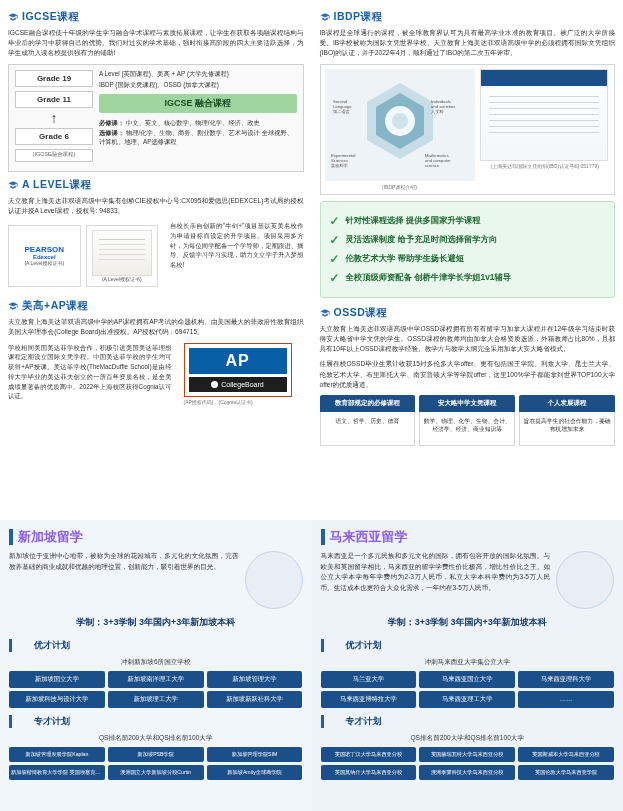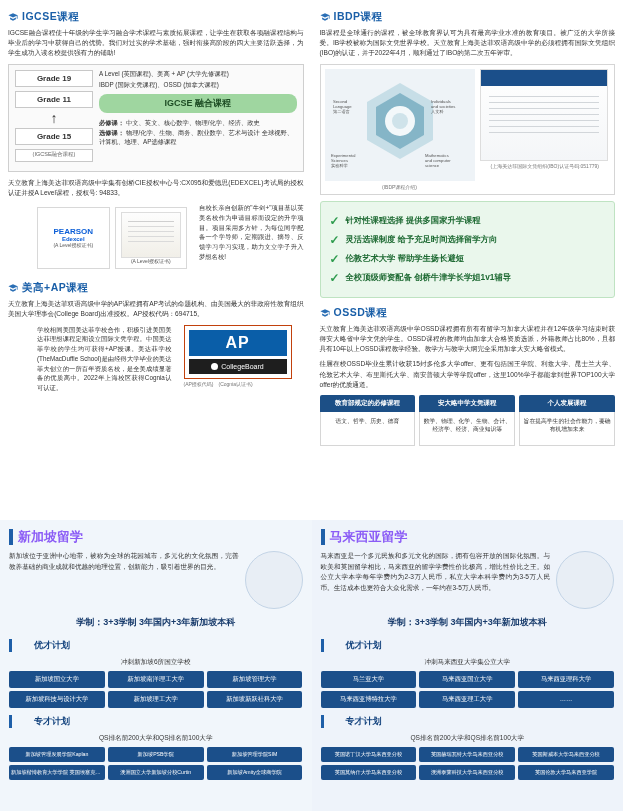--- a/index.html
+++ b/index.html
@@ -45,21 +45,21 @@
     color:#333;
   }
   .grade-box.small-note { font-weight:normal; font-size:5.5px; color:#666; padding-top:1px;}
   .arrow-up {
     text-align:center; font-size:14px; color:#333; line-height:12px; margin:4px 0;
   }
   .right-col { flex:1; }
   .course-line { font-size:6.3px; color:#333; margin-bottom:3px; line-height:1.4; }
   .green-bar {
     background:#9fd6a0; color:#1e4d25; text-align:center; font-weight:bold;
-    font-size:9px; padding:3px 0; margin:4px 0 5px 0; border-radius:8px;
+    font-size:9px; padding:3px 0; margin:4px 0 5px 0; border-radius:2px;
   }
   .req-line { font-size:6.3px; color:#333; line-height:1.5; }
   .req-line .lbl { font-weight:bold; }
 
   
   .logo-row { display:flex; gap:5px; margin:4px 0; }
   .logo-card {
     border:1px solid #d8d8d8; background:#fff; width:82px; height:62px;
     display:flex; flex-direction:column; align-items:center; justify-content:center;
     padding:3px; text-align:center;
@@ -69,21 +69,21 @@
   .cert-thumb {
     width:60px; height:46px; background:linear-gradient(#fdfdfd,#f1efe8);
     border:1px solid #ddd; position:relative;
   }
   .cert-thumb:before {
     content:""; position:absolute; left:6px; right:6px; top:8px; height:1px;
     background:#cfcfcf; box-shadow:0 5px 0 #dadada, 0 10px 0 #dadada, 0 15px 0 #dadada, 0 20px 0 #dadada;
   }
   .side-note { font-size:6.3px; line-height:1.55; color:#333; text-align:justify; }
 
-  .row2 { display:flex; gap:12px; align-items:flex-start;margin-left:29px; }
+  .row2 { display:flex; gap:12px; align-items:flex-start; }
   .row2 .left { width:150px; }
   .row2 .right { flex:1; }
 
   
   .ap-card {
     border:1px solid #c2410c; background:#fff; width:108px; padding:4px;
     text-align:center;
   }
   .ap-logo {
     background:#0a5ea8; color:#fff; font-weight:bold; font-size:16px;
@@ -189,39 +189,45 @@
         </svg>
         <span class="sec-title">IGCSE课程</span>
       </div>
       <div class="para">IGCSE融合课程使十年级的学生学习融合学术课程与素质拓展课程，让学生在获取各项融课程结构与毕业后的学习中获得自己的优势。我们对过实的学术基础，强时衔接高阶段的四大主要活跃选择，为学生成功入读名校提供强有力的铺助!</div>
 
       <div class="igcse-chart">
         <div class="grade-col">
           <div class="grade-box">Grade 19</div>
           <div class="grade-box">Grade 11</div>
           <div class="arrow-up">↑</div>
-          <div class="grade-box">Grade 15</div>
+          <div class="grade-box">Grade 6</div>
           <div class="grade-box small-note">(IGCSE融合课程)</div>
         </div>
         <div class="right-col">
           <div class="course-line">A Level (英国课程)、美高 + AP (大学先修课程)</div>
           <div class="course-line">IBDP (国际文凭课程)、OSSD (加拿大课程)</div>
           <div class="green-bar">IGCSE 融合课程</div>
           <div class="req-line">
             <span class="lbl">必修课：</span>
             <span>中文、英文、核心数学、物理/化学、经济、政史</span>
           </div>
           <div class="req-line">
             <span class="lbl">选修课：</span>
             <span>物理/化学、生物、商务、剧业数学、艺术与设计
 全球视野、计算机、地理、AP选修课程</span>
           </div>
         </div>
       </div>
 
+      <div class="sec-head">
+        <svg class="sec-icon" viewBox="0 0 24 24">
+          <path fill="currentColor" d="M12 3 1 8l11 5 9-4.09V16h2V8L12 3zM5 13.18v4L12 21l7-3.82v-4L12 17l-7-3.82z"></path>
+        </svg>
+        <span class="sec-title">A LEVEL课程</span>
+      </div>
       <div class="para">天立教育上海美达菲双语高级中学集有创桥CIE授权中心号:CX095和爱德思(EDEXCEL)考试局的授权认证并授A Level课程，授权号: 94833。</div>
 
       <div class="row2">
         <div class="left">
           <div class="logo-row">
             <div class="logo-card">
               <div class="pearson">PEARSON</div>
               <div class="pearson mark" style="font-size:6px;">Edexcel</div>
               <div class="ttl">(A Level授权证书)</div>
             </div>

